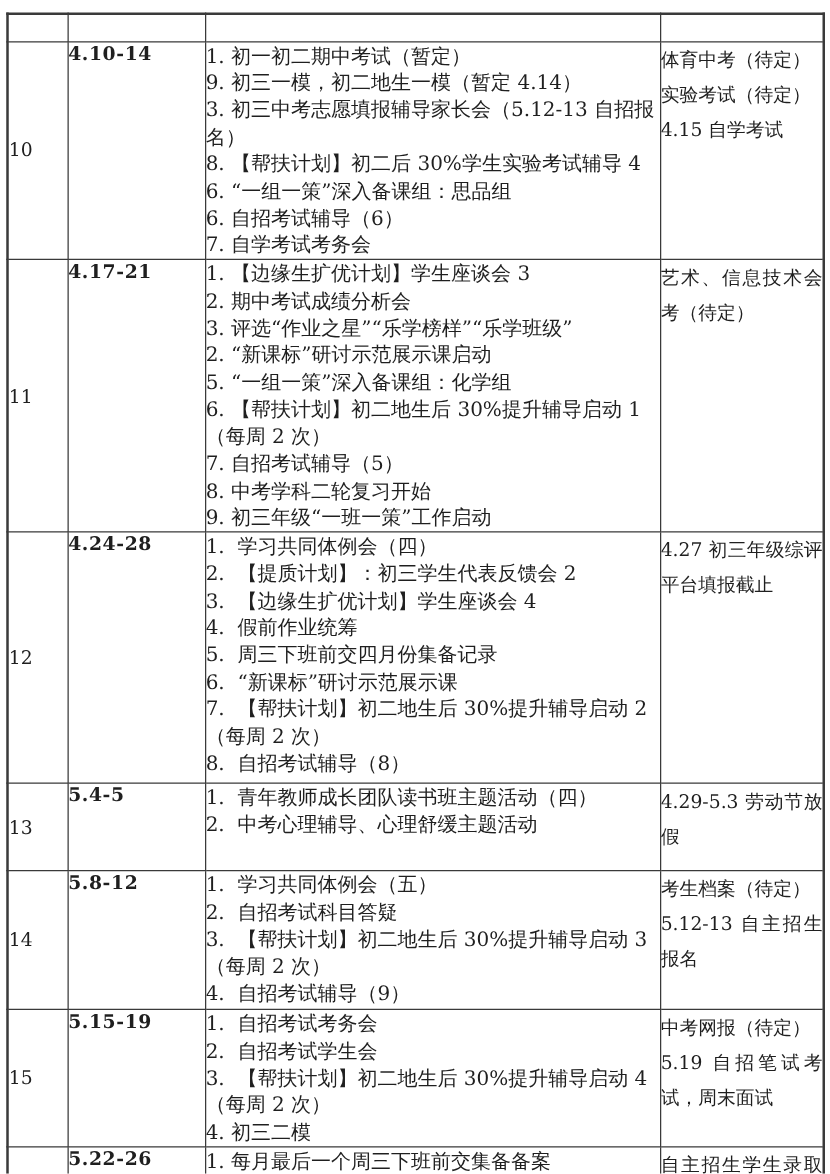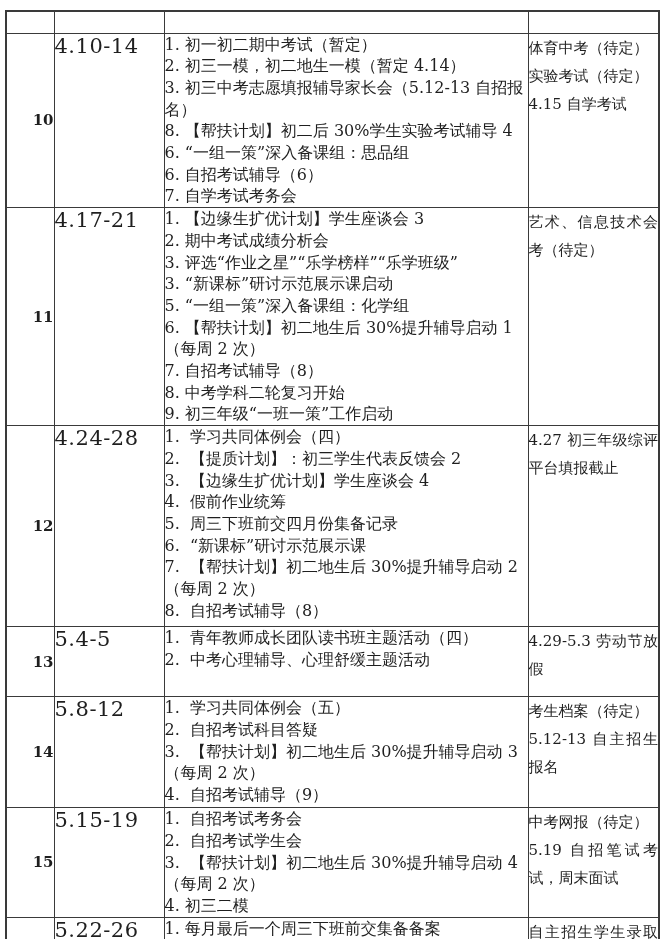--- a/index.html
+++ b/index.html
@@ -17,29 +17,29 @@
     margin:10px 0 0 5px;
     border:2px solid #3a3a3a;
   }
   table.schedule td {
     border:1px solid #3a3a3a;
     overflow:hidden;
     padding:0;
   }
   tr.header-row { height:22px; }
   td.week {
-    text-align:right;
+    text-align:left;
     vertical-align:middle;
-    font-weight:bold;
+    font-weight:normal;
     font-size:15px;
   }
   td.date {
     vertical-align:top;
-    font-weight:normal;
-    font-size:21px;
+    font-weight:bold;
+    font-size:15px;
     letter-spacing:0.5px;
     padding:7px 2px 0 6px;
   }
   td.acts {
     vertical-align:top;
     padding:3px 6px 2px 8px;
   }
   .act {
     font-size:16px;
     line-height:21.7px;
@@ -76,44 +76,44 @@
         <td class="acts"></td>
         <td class="notes"></td>
       </tr>
     </tbody>
     <tbody id="rows">
         <tr style="height: 152px;">
           <td class="week">10</td>
           <td class="date">4.10-14</td>
           <td class="acts">
             <div class="act">1. 初一初二期中考试（暂定）</div>
-            <div class="act">2. 初三一模，初二地生一模（暂定 4.14）</div>
+            <div class="act">9. 初三一模，初二地生一模（暂定 4.14）</div>
             <div class="act">3. 初三中考志愿填报辅导家长会（5.12-13 自招报名）</div>
             <div class="act">8. 【帮扶计划】初二后 30%学生实验考试辅导 4</div>
             <div class="act">6. “一组一策”深入备课组：思品组</div>
             <div class="act">6. 自招考试辅导（6）</div>
             <div class="act">7. 自学考试考务会</div>
           </td>
           <td class="notes">
             <div class="note">体育中考（待定）</div>
             <div class="note">实验考试（待定）</div>
             <div class="note">4.15 自学考试</div>
           </td>
         </tr>
         <tr style="height: 212px;">
           <td class="week">11</td>
           <td class="date">4.17-21</td>
           <td class="acts">
             <div class="act">1. 【边缘生扩优计划】学生座谈会 3</div>
             <div class="act">2. 期中考试成绩分析会</div>
             <div class="act">3. 评选“作业之星”“乐学榜样”“乐学班级”</div>
-            <div class="act">3. “新课标”研讨示范展示课启动</div>
+            <div class="act">2. “新课标”研讨示范展示课启动</div>
             <div class="act">5. “一组一策”深入备课组：化学组</div>
             <div class="act">6. 【帮扶计划】初二地生后 30%提升辅导启动 1（每周 2 次）</div>
-            <div class="act">7. 自招考试辅导（8）</div>
+            <div class="act">7. 自招考试辅导（5）</div>
             <div class="act">8. 中考学科二轮复习开始</div>
             <div class="act">9. 初三年级“一班一策”工作启动</div>
           </td>
           <td class="notes">
             <div class="note">艺术、信息技术会考（待定）</div>
           </td>
         </tr>
         <tr style="height: 201px;">
           <td class="week">12</td>
           <td class="date">4.24-28</td>

